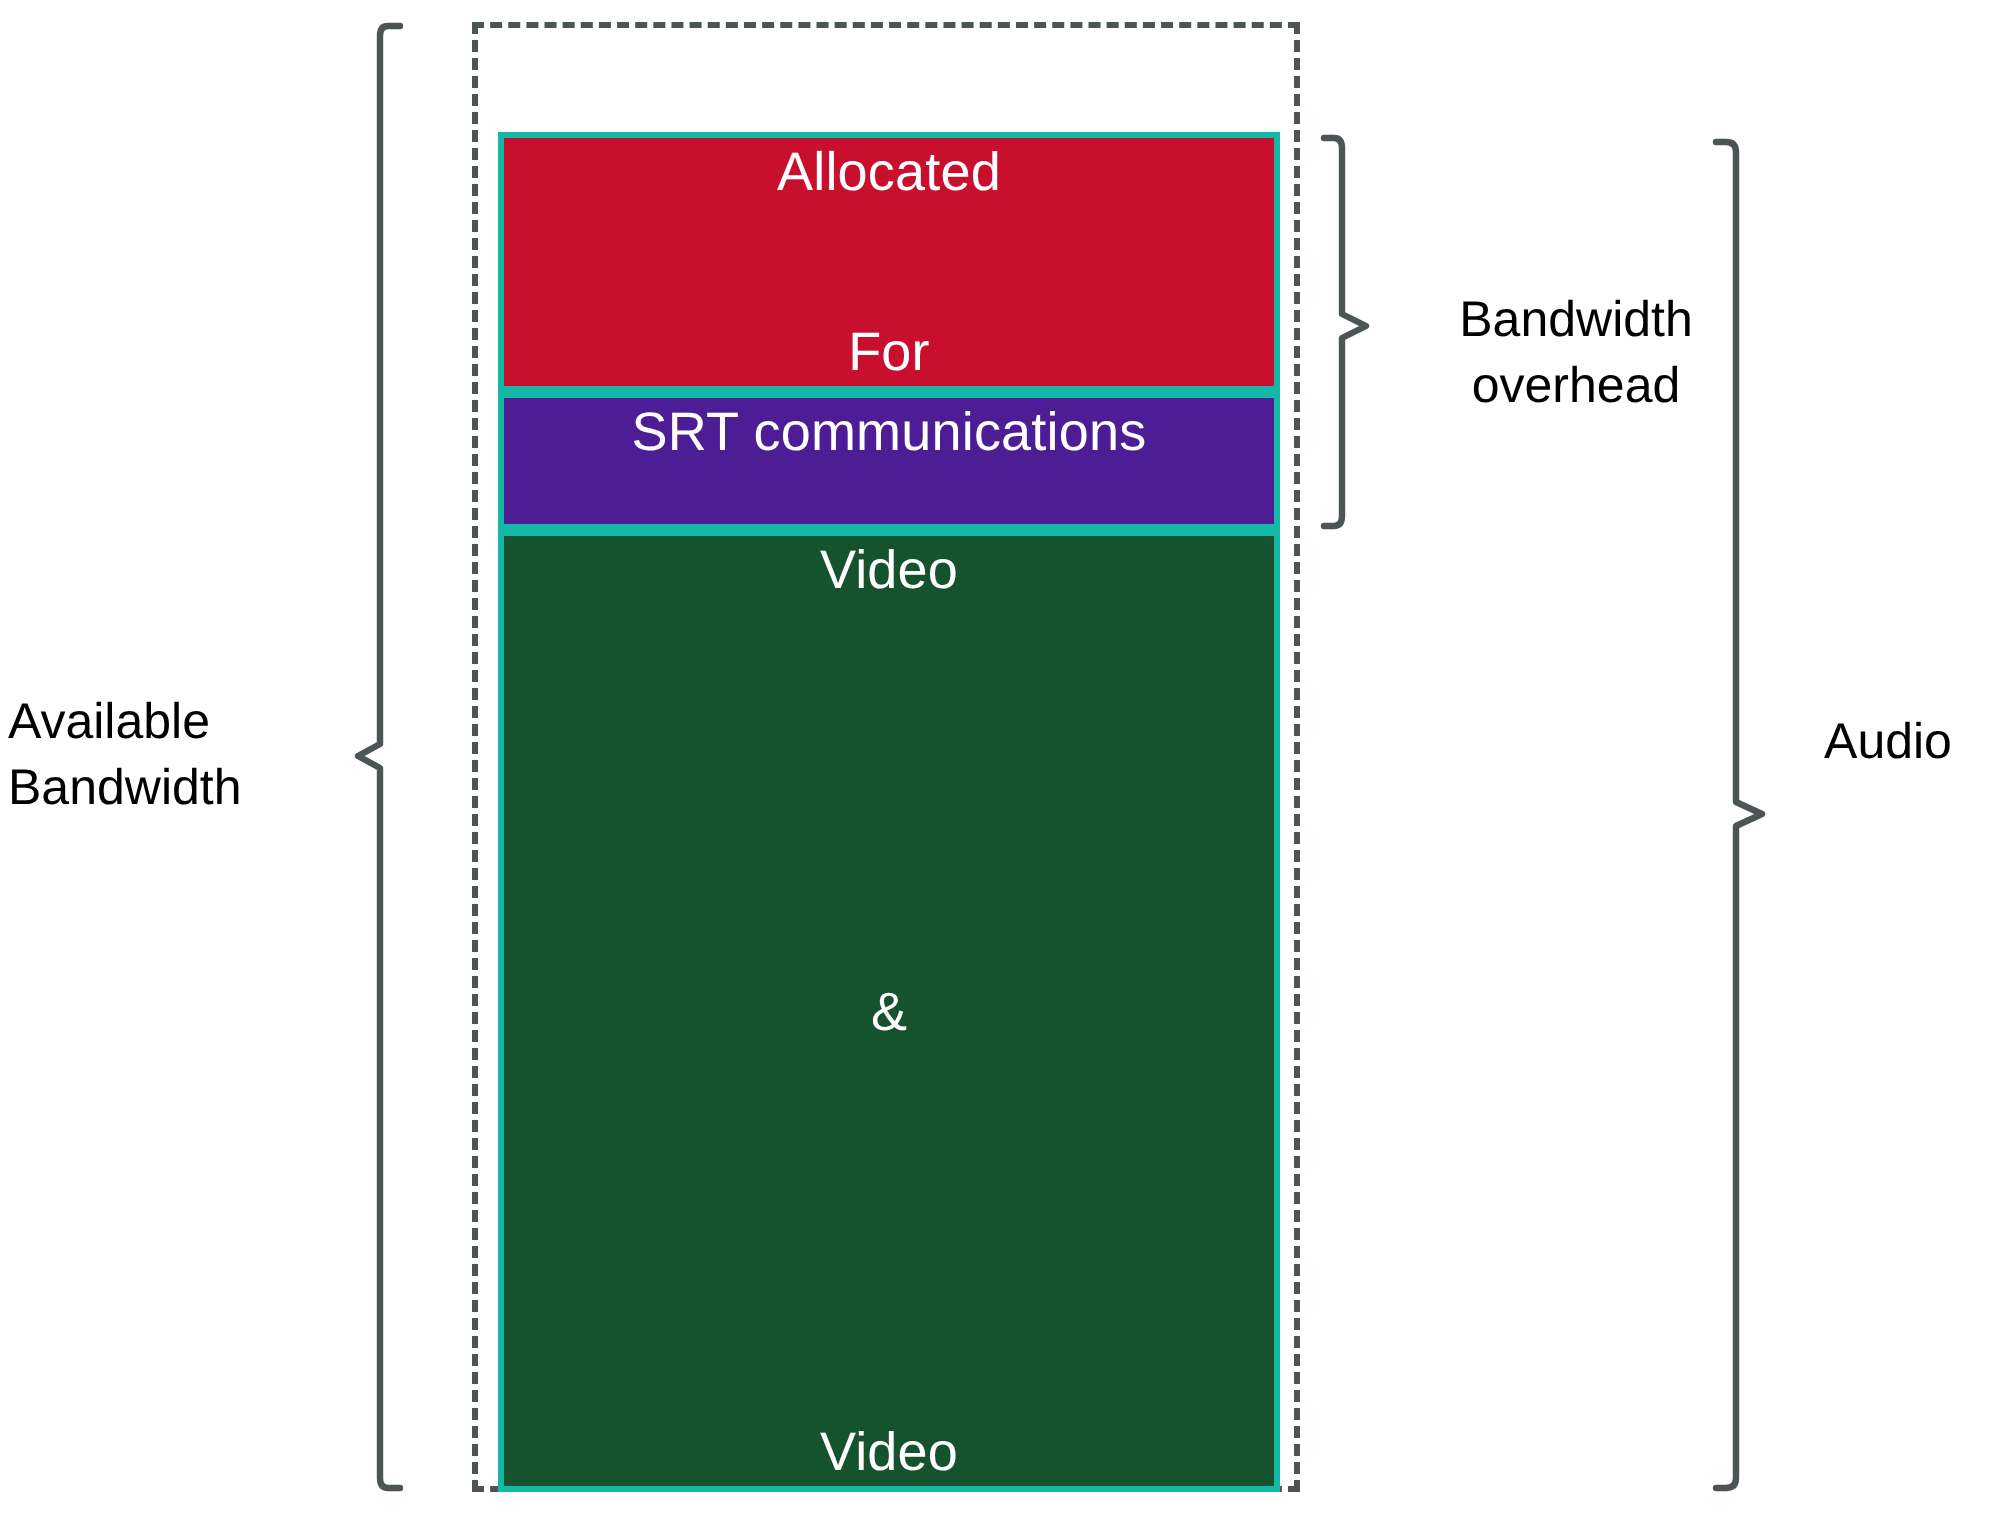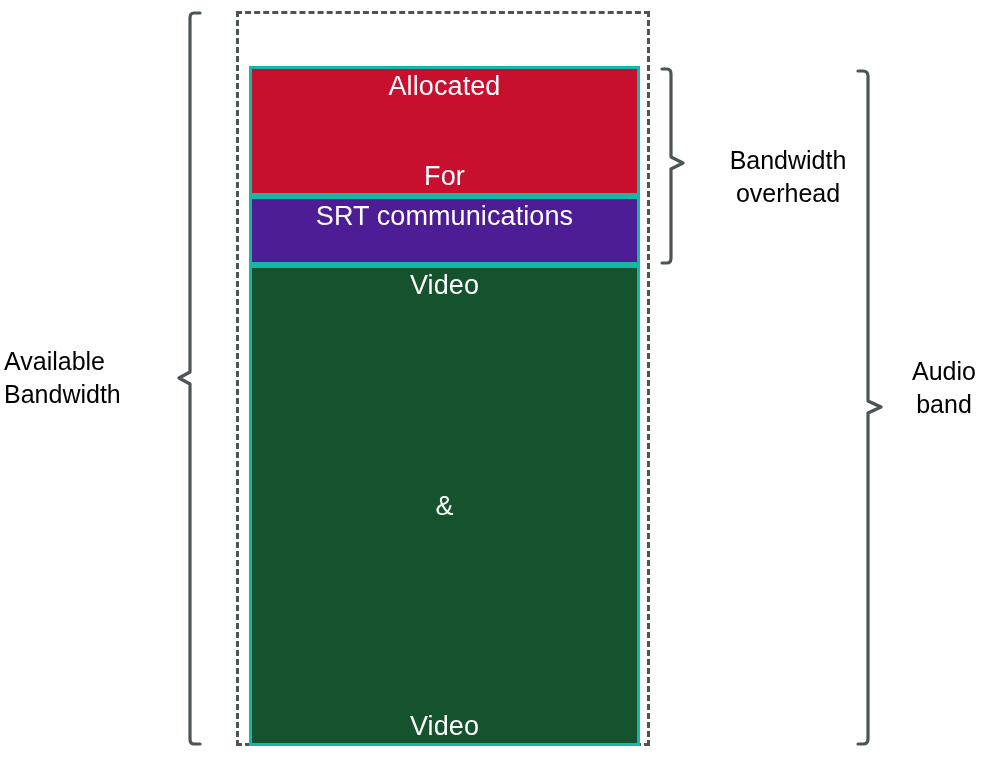--- a/index.html
+++ b/index.html
@@ -157,16 +157,15 @@
     <span class="lbl-line">Bandwidth</span>
   </div>
 
   <div class="side-label label-overhead">
     <span class="lbl-line">Bandwidth</span>
     <span class="lbl-line">overhead</span>
   </div>
 
   <div class="side-label label-total">
     <span class="lbl-line">Audio</span>
-    <span class="lbl-line">band</span>
   </div>
 
 </div>
 
 </body></html>

